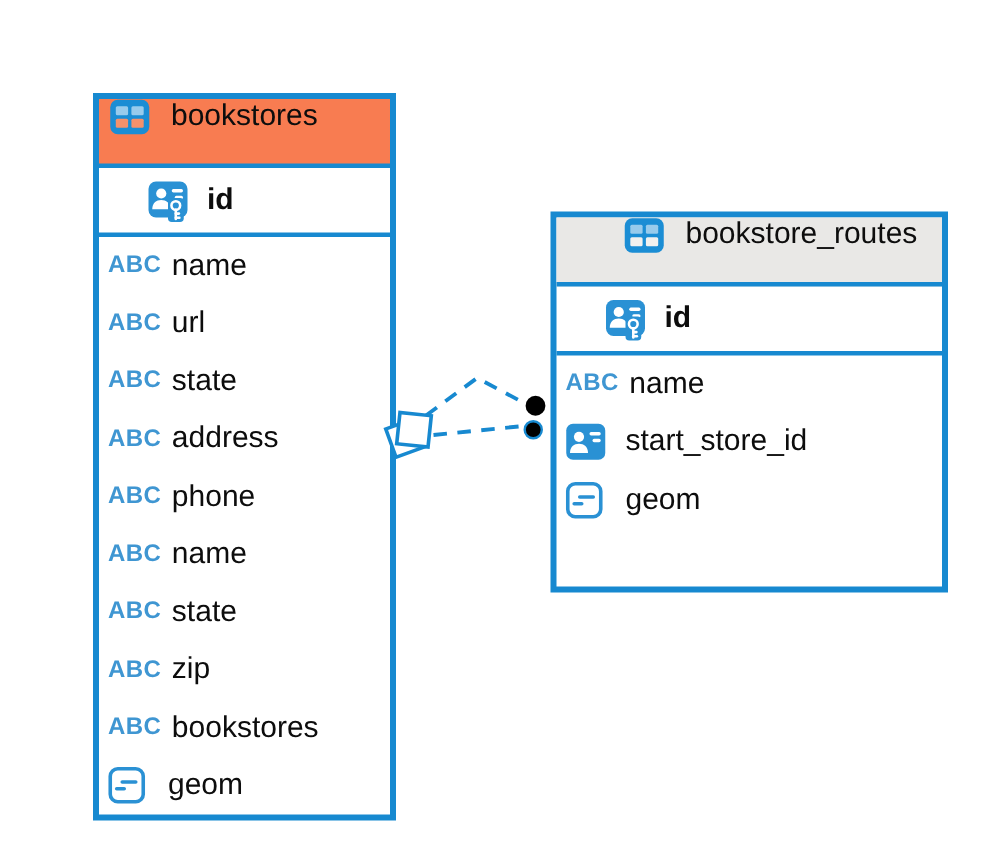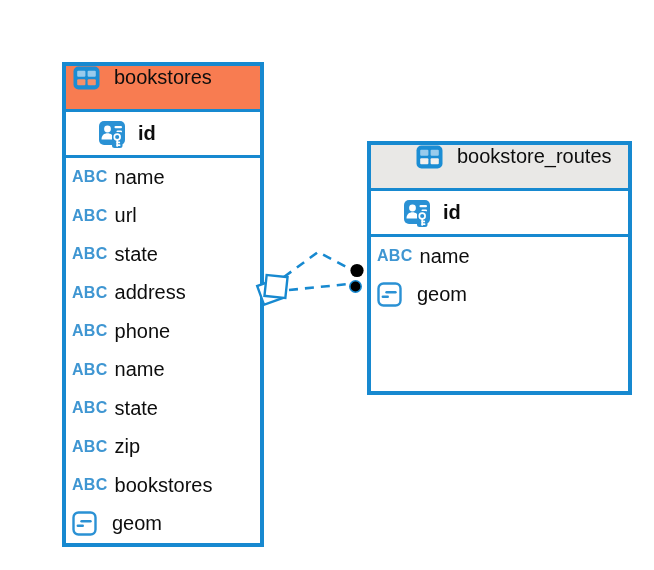--- a/index.html
+++ b/index.html
@@ -179,20 +179,32 @@
           <span>id</span>
         </div>
         <div class="row">
           <span class="icon-slot">
             <span class="abc">ABC</span>
           </span>
           <span>name</span>
         </div>
         <div class="row">
           <span class="icon-slot">
+    <svg width="27" height="25" viewBox="0 0 27 25">
+      <rect x="0.5" y="0.5" width="26" height="24" rx="4.5" fill="#2a91d4"></rect>
+      <circle cx="9" cy="9.2" r="3.4" fill="#fff"></circle>
+      <path d="M3 20 c0-4.2 2.7-6.2 6-6.2 c3.3 0 6 2 6 6.2 z" fill="#fff"></path>
+      <rect x="16" y="6" width="7.5" height="2.3" rx="1.1" fill="#fff"></rect>
+      <rect x="18" y="10.5" width="5.5" height="2.3" rx="1.1" fill="#fff"></rect>
+    </svg>
+          </span>
+          <span>start_store_id</span>
+        </div>
+        <div class="row">
+          <span class="icon-slot">
     <svg width="25" height="25" viewBox="0 0 25 25">
       <rect x="1.5" y="1.5" width="22" height="22" rx="5" fill="none" stroke="#2a91d4" stroke-width="2.4"></rect>
       <line x1="9.5" y1="10.3" x2="18.5" y2="10.3" stroke="#2a91d4" stroke-width="2.4" stroke-linecap="round"></line>
       <line x1="5.8" y1="14.8" x2="10.8" y2="14.8" stroke="#2a91d4" stroke-width="2.4" stroke-linecap="round"></line>
     </svg>
           </span>
           <span>geom</span>
         </div>
       </div>
   </section>

